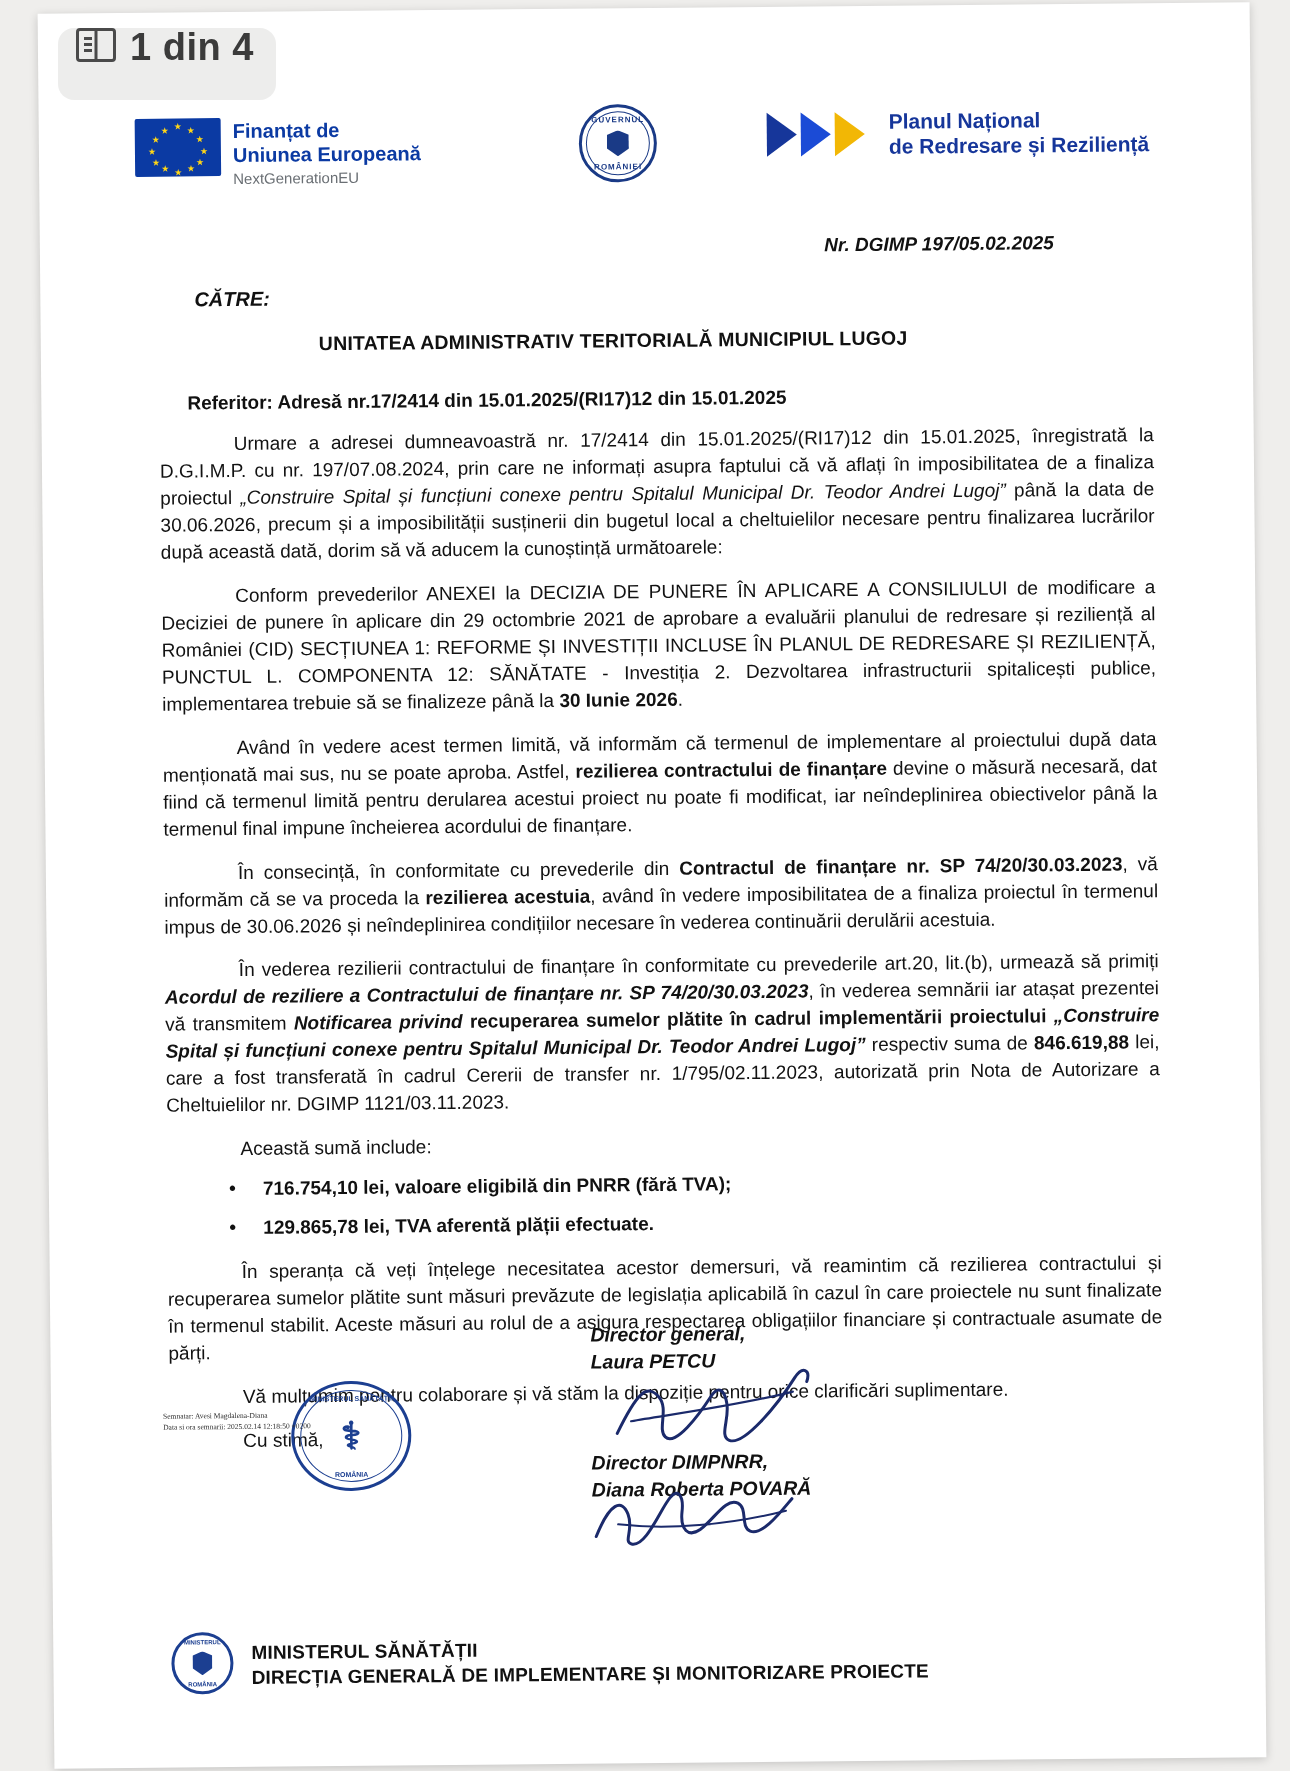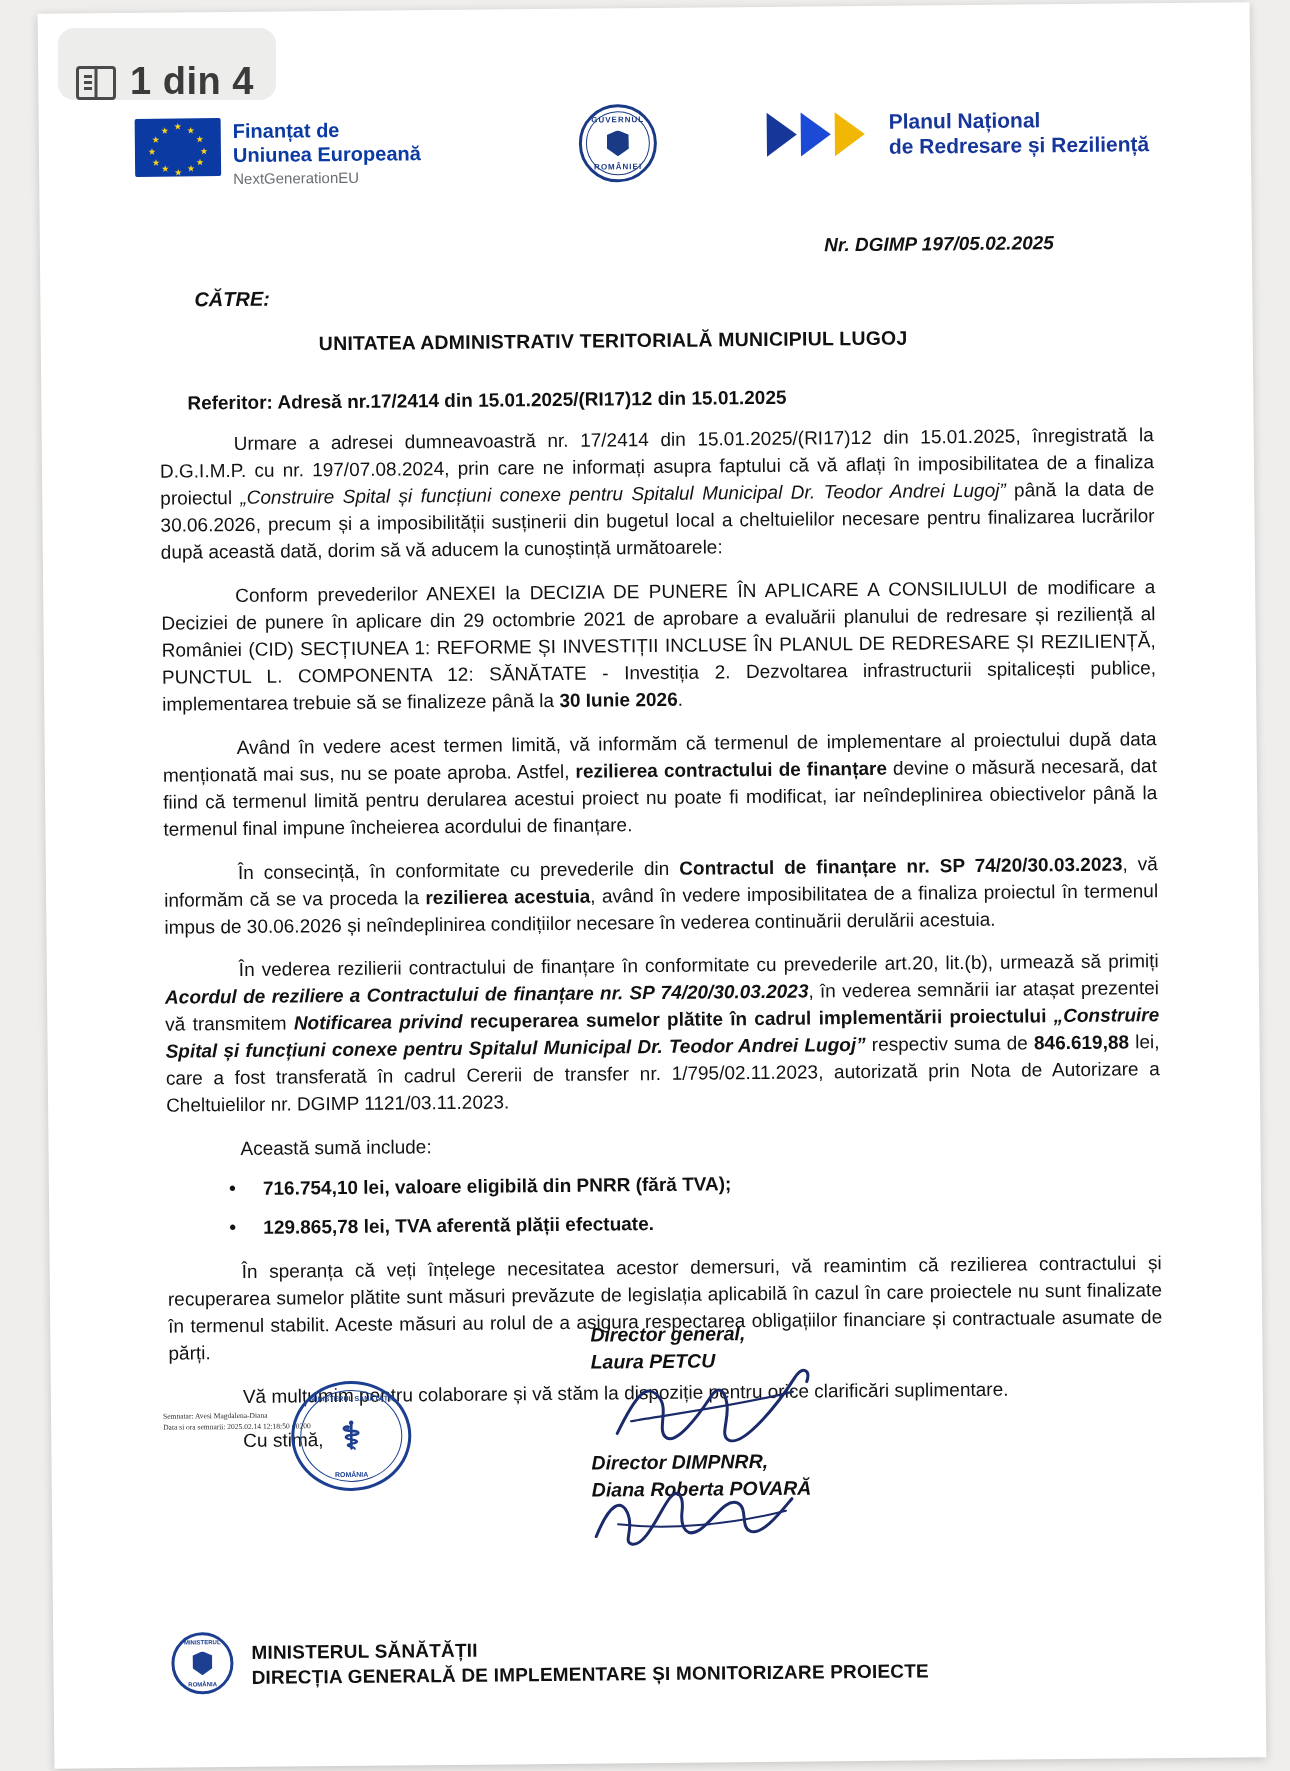--- a/index.html
+++ b/index.html
@@ -13,21 +13,21 @@
   #viewer {
     position: relative;
     width: 1290px; height: 1771px;
     background: #efeeec;
   }
   
   #page-badge {
     position: absolute;
     left: 58px; top: 28px;
     height: 72px;
-    display: flex; align-items: flex-end; gap: 14px;
+    display: flex; align-items: flex-start; gap: 14px;
     padding: 0 22px 0 18px;
     background: rgba(236,236,234,0.92);
     border-radius: 16px;
     z-index: 40;
   }
   #page-badge .bk-icon {
     width: 40px; height: 34px;
     position: relative;
     flex: 0 0 auto;
   }

